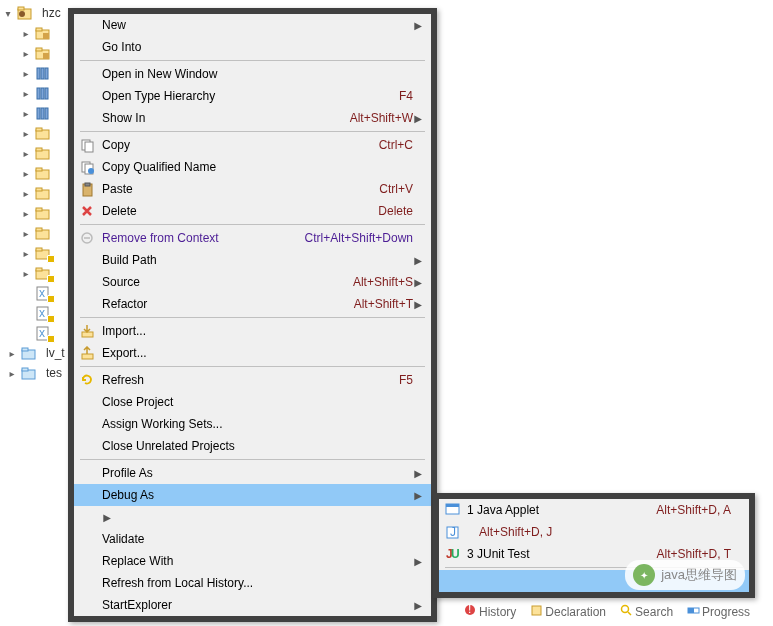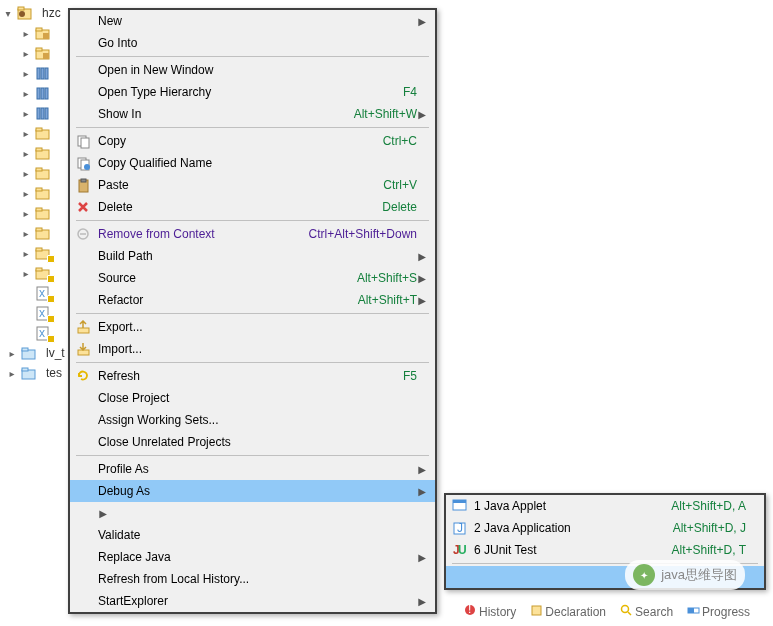--- a/index.html
+++ b/index.html
@@ -1,31 +1,31 @@
 <!DOCTYPE html>
 <html><head>
 <meta charset="utf-8">
 <style>
 * { margin:0; padding:0; box-sizing:border-box; font-family:"Segoe UI",Tahoma,sans-serif; font-size:12px; }
 body { background:#fff; width:773px; height:626px; position:relative; overflow:hidden; }
 .tree { position:absolute; left:0; top:3px; width:70px; }
 .tree-row { display:flex; align-items:center; height:20px; padding-left:2px; gap:2px; }
 .tree-row .lbl { white-space:nowrap; color:#333; }
 .twist { width:12px; text-align:center; color:#666; font-size:10px; }
-.menu { position:absolute; background:#f0f0f0; border:2px solid #404040; box-shadow:2px 2px 5px rgba(0,0,0,.3); }
+.menu { position:absolute; background:#f0f0f0; border:6px solid #404040; box-shadow:2px 2px 5px rgba(0,0,0,.3); }
 .menu1 { left:68px; top:8px; width:369px; }
 .menu-item { display:flex; align-items:center; height:22px; padding:0 8px 0 4px; cursor:default; }
 .menu-item.disabled .mlbl, .menu-item.disabled .mkey { color:#4c1d95; }
 .menu-item.hl { background:#91c9f7; }
 .micon { width:18px; height:16px; display:flex; align-items:center; justify-content:center; margin-right:6px; }
 .mlbl { flex:1; color:#000; }
-.mkey { color:#15803d; margin-left:12px; }
+.mkey { color:#7f1d1d; margin-left:12px; }
 .msub { width:10px; color:#555; font-size:10px; text-align:center; }
 .sep { height:1px; background:#c0c0c0; margin:2px 6px; }
-.menu2 { left:444px; top:493px; width:322px; }
+.menu2 { left:433px; top:493px; width:322px; }
 .bottom-tabs { position:absolute; left:460px; bottom:4px; display:flex; align-items:center; gap:6px; color:#666; }
 .btab { display:flex; align-items:center; gap:2px; padding:2px 4px; }
 .wm { position:absolute; right:28px; bottom:36px; display:flex; align-items:center; gap:6px; background:rgba(255,255,255,.85); padding:4px 8px; border-radius:14px; }
 .wm .circ { width:22px; height:22px; border-radius:50%; background:#7bb661; display:flex; align-items:center; justify-content:center; color:#fff; font-size:10px; }
 .wm .wtxt { color:#888; font-size:13px; }
 .warn-ov { position:absolute; right:-3px; bottom:-2px; width:8px; height:8px; background:#e6b800; border:1px solid #fff; border-radius:1px; font-size:6px; }
 </style>
 </head>
 <body>
 
@@ -319,34 +319,34 @@
       <span class="micon"></span>
       <span class="mlbl">Refactor</span>
       <span class="mkey">Alt+Shift+T</span>
       <span class="msub">▶</span>
     </div>
     <div class="sep"></div>
     <div class="menu-item">
       <span class="micon">
         <svg width="15" height="15">
           <rect x="2" y="8" width="11" height="5" fill="#fce29a" stroke="#c89b2e"></rect>
+          <path d="M7 1 L7 8 M4 5 L7 8 L10 5" fill="none" stroke="#c89b2e" stroke-width="1.5"></path>
+        </svg>
+      </span>
+      <span class="mlbl">Import...</span>
+      <span class="msub"></span>
+    </div>
+    <div class="menu-item">
+      <span class="micon">
+        <svg width="15" height="15">
+          <rect x="2" y="8" width="11" height="5" fill="#fce29a" stroke="#c89b2e"></rect>
           <path d="M7 8 L7 1 M4 4 L7 1 L10 4" fill="none" stroke="#c89b2e" stroke-width="1.5"></path>
         </svg>
       </span>
       <span class="mlbl">Export...</span>
-      <span class="msub"></span>
-    </div>
-    <div class="menu-item">
-      <span class="micon">
-        <svg width="15" height="15">
-          <rect x="2" y="8" width="11" height="5" fill="#fce29a" stroke="#c89b2e"></rect>
-          <path d="M7 1 L7 8 M4 5 L7 8 L10 5" fill="none" stroke="#c89b2e" stroke-width="1.5"></path>
-        </svg>
-      </span>
-      <span class="mlbl">Import...</span>
       <span class="msub"></span>
     </div>
     <div class="sep"></div>
     <div class="menu-item">
       <span class="micon">
         <svg width="14" height="14">
           <path d="M3 7 A4 4 0 1 1 5 10" fill="none" stroke="#e6b800" stroke-width="1.8"></path>
           <path d="M3 4 L3 7 L6 7" fill="none" stroke="#e6b800" stroke-width="1.8"></path>
         </svg>
       </span>
@@ -384,21 +384,21 @@
       <span class="micon"></span>
       <span class="msub">▶</span>
     </div>
     <div class="menu-item">
       <span class="micon"></span>
       <span class="mlbl">Validate</span>
       <span class="msub"></span>
     </div>
     <div class="menu-item">
       <span class="micon"></span>
-      <span class="mlbl">Replace Java</span>
+      <span class="mlbl">Replace With</span>
       <span class="msub">▶</span>
     </div>
     <div class="menu-item">
       <span class="micon"></span>
       <span class="mlbl">Refresh from Local History...</span>
       <span class="msub"></span>
     </div>
     <div class="menu-item">
       <span class="micon"></span>
       <span class="mlbl">StartExplorer</span>
@@ -417,32 +417,31 @@
       <span class="mkey">Alt+Shift+D, A</span>
       <span class="msub"></span>
     </div>
     <div class="menu-item">
       <span class="micon">
         <svg width="15" height="15">
           <rect x="2" y="2" width="11" height="11" fill="#fff" stroke="#4a90d9"></rect>
           <text x="5" y="11" font-size="9" fill="#4a90d9">J</text>
         </svg>
       </span>
-      <span class="mlbl">2 Java Application</span>
       <span class="mkey">Alt+Shift+D, J</span>
       <span class="msub"></span>
     </div>
     <div class="menu-item">
       <span class="micon">
         <svg width="15" height="14">
           <text x="1" y="11" font-size="10" fill="#c0392b" font-weight="bold">J</text>
           <text x="6" y="11" font-size="10" fill="#27ae60" font-weight="bold">U</text>
         </svg>
       </span>
-      <span class="mlbl">6 JUnit Test</span>
+      <span class="mlbl">3 JUnit Test</span>
       <span class="mkey">Alt+Shift+D, T</span>
       <span class="msub"></span>
     </div>
     <div class="sep"></div>
     <div class="menu-item hl">
       <span class="micon"></span>
       <span class="msub"></span>
     </div>
   </div>
 

